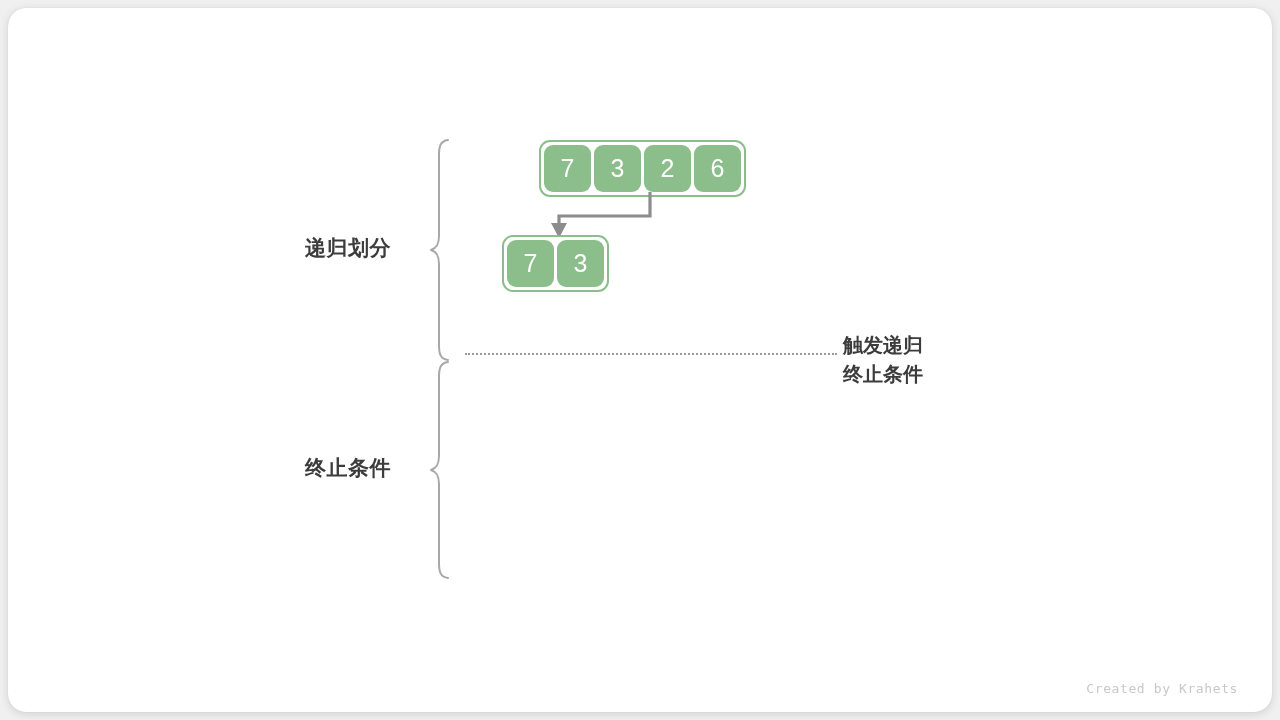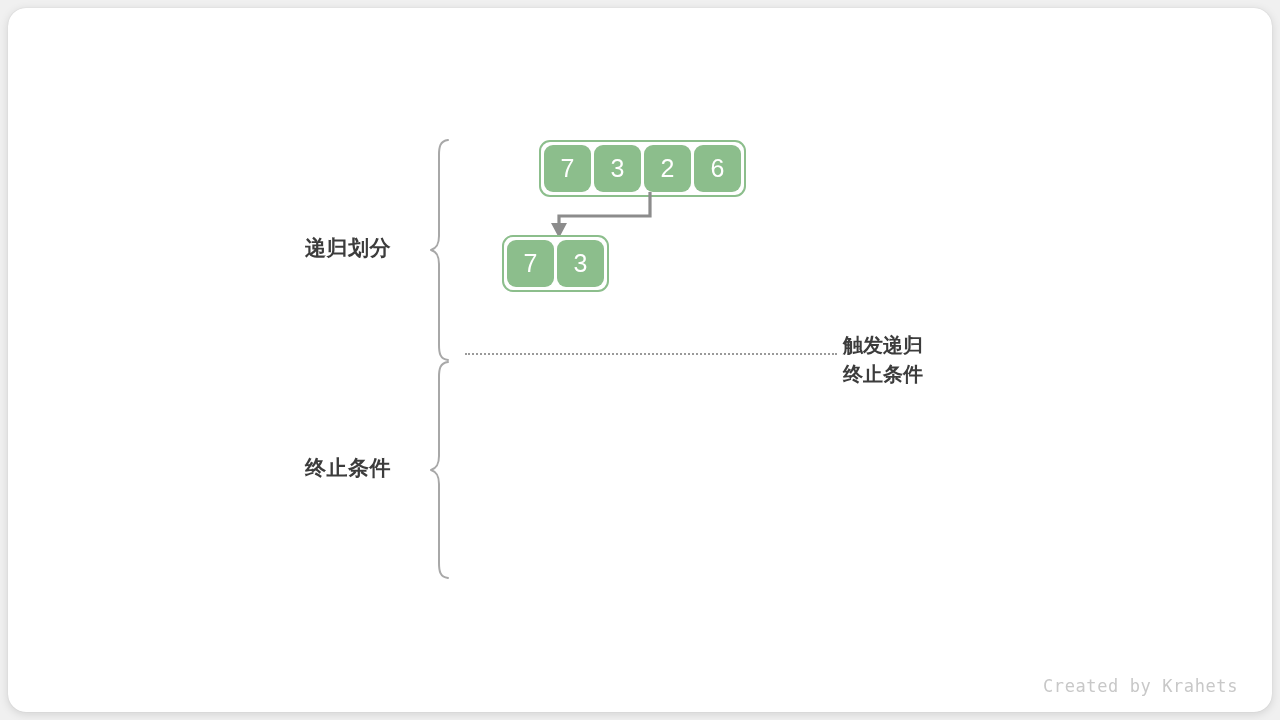--- a/index.html
+++ b/index.html
@@ -105,21 +105,21 @@
   #array-left { left: 502px; top: 235px; }
 
   
   #connector-arrow { left: 540px; top: 190px; }
 
   
   #footer-credit {
     right: 42px;
     bottom: 24px;
     font-family: "DejaVu Sans Mono", "Liberation Mono", monospace;
-    font-size: 17px;
+    font-size: 13px;
     color: #c8c8c8;
     letter-spacing: 0.6px;
     white-space: nowrap;
   }
 </style>
 </head>
 <body>
 
 <div id="stage">
   <div id="card"></div>

